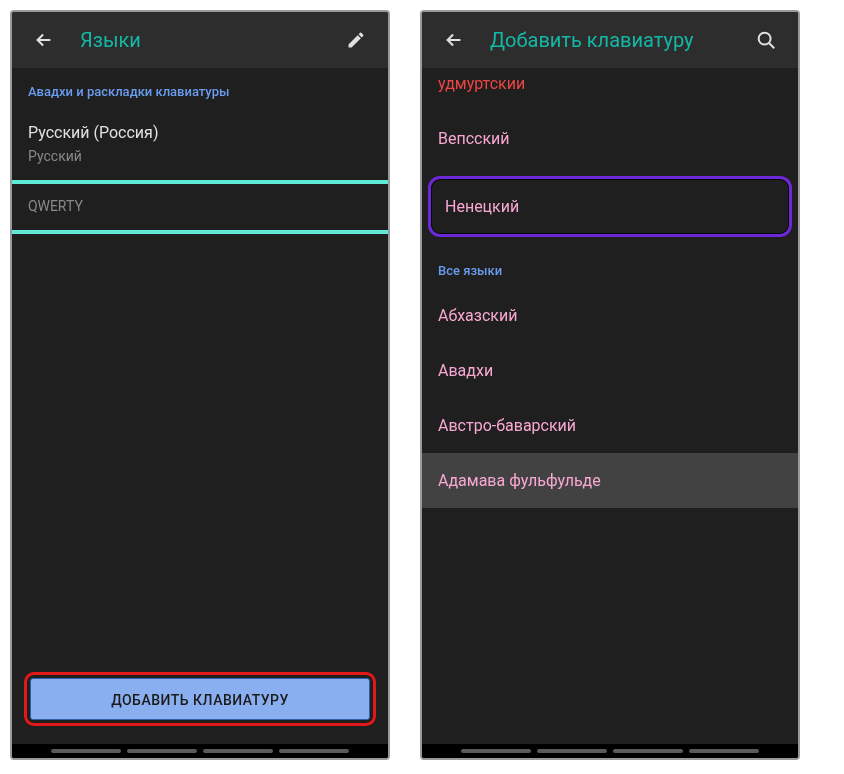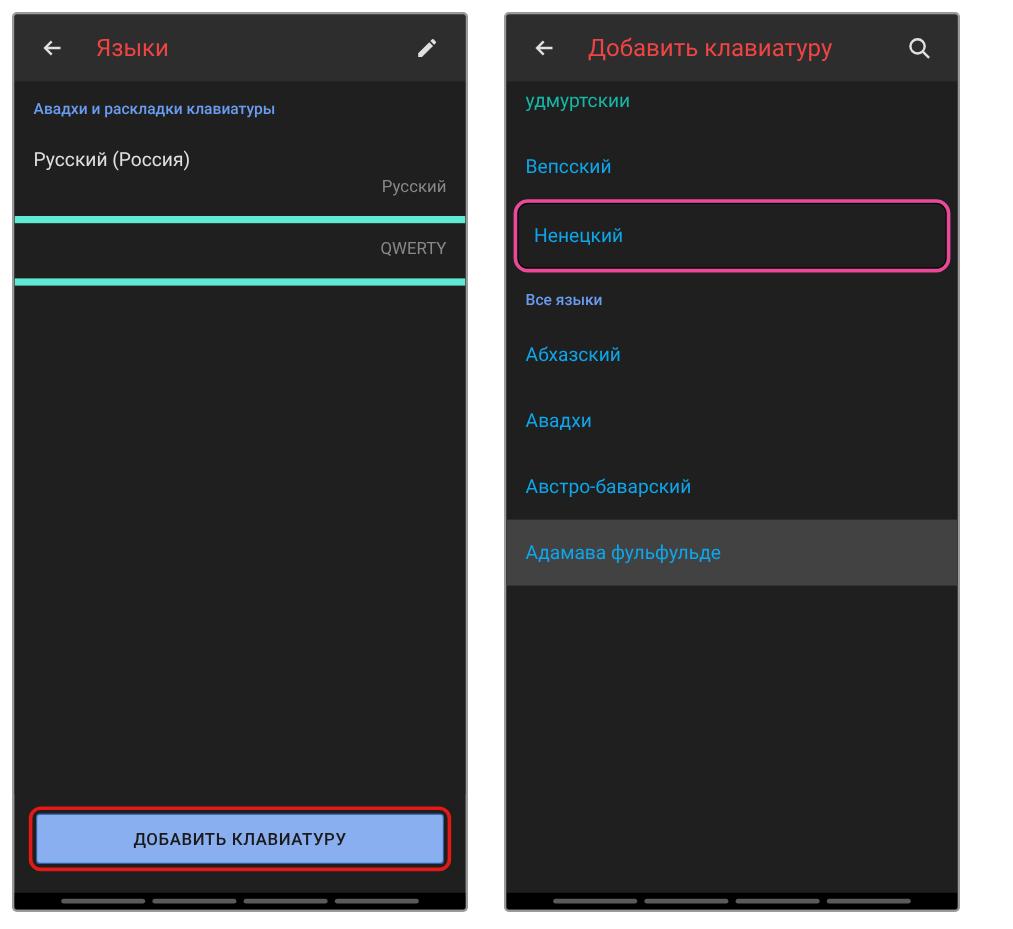--- a/index.html
+++ b/index.html
@@ -37,68 +37,67 @@
       width: 40px;
       height: 40px;
       display: flex;
       align-items: center;
       justify-content: center;
       color: #e0e0e0;
       cursor: pointer;
     }
     .app-bar .title {
       flex: 1;
-      color: #ef4444;
+      color: #14b8a6;
       font-size: 20px;
       margin-left: 16px;
     }
     .content {
       flex: 1;
       overflow-y: auto;
       background: #1f1f1f;
     }
     .section-header {
       color: #6a9cf0;
       font-size: 13px;
       padding: 16px 16px 10px 16px;
       font-weight: 500;
     }
     .lang-item {
       padding: 14px 16px 16px 16px;
-      border-bottom: 6px solid #5eead4;
+      border-bottom: 4px solid #5eead4;
     }
     .lang-item .primary {
       color: #e0e0e0;
       font-size: 16px;
       margin-bottom: 6px;
     }
     .lang-item .secondary {
       color: #888;
       font-size: 14px;
-      text-align: right;
     }
     .list-item {
       padding: 20px 16px;
-      color: #0ea5e9;
+      color: #f9a8d4;
       font-size: 16px;
       cursor: pointer;
     }
     .list-item.compact {
       padding: 18px 16px;
     }
     .list-item.partial-top {
       padding-top: 6px;
-      color: #14b8a6;
+      color: #ef4444;
     }
     .list-item.highlighted-row {
       background: #424242;
     }
     .highlight-wrapper {
-      margin: 0 6px;
-      border: 3px solid #ec4899;
+      margin: 10px 6px;
+      border: 3px solid #6d28d9;
       border-radius: 12px;
       padding: 0;
       box-shadow: 0 0 0 1px #000 inset;
     }
     .highlight-wrapper .list-item {
       padding: 18px 14px;
     }
     .bottom-button-area {
       padding: 10px 12px 18px 12px;
       flex-shrink: 0;

